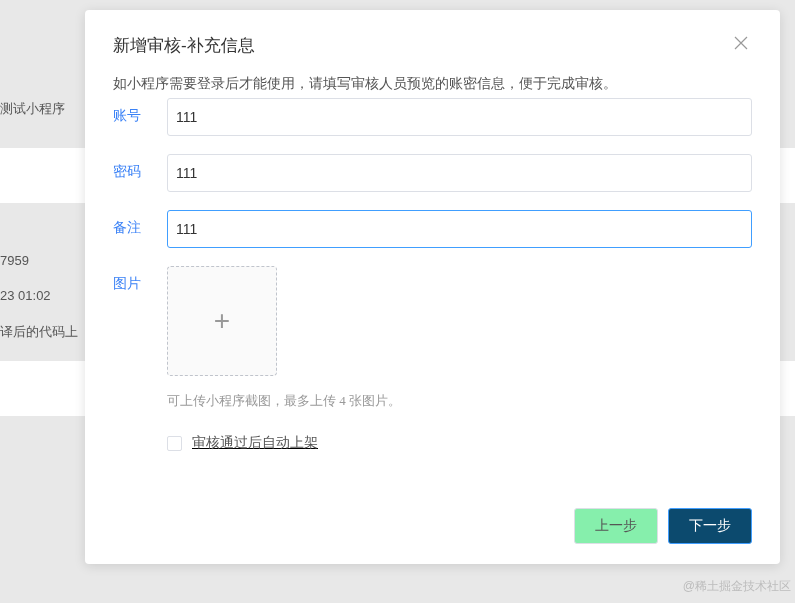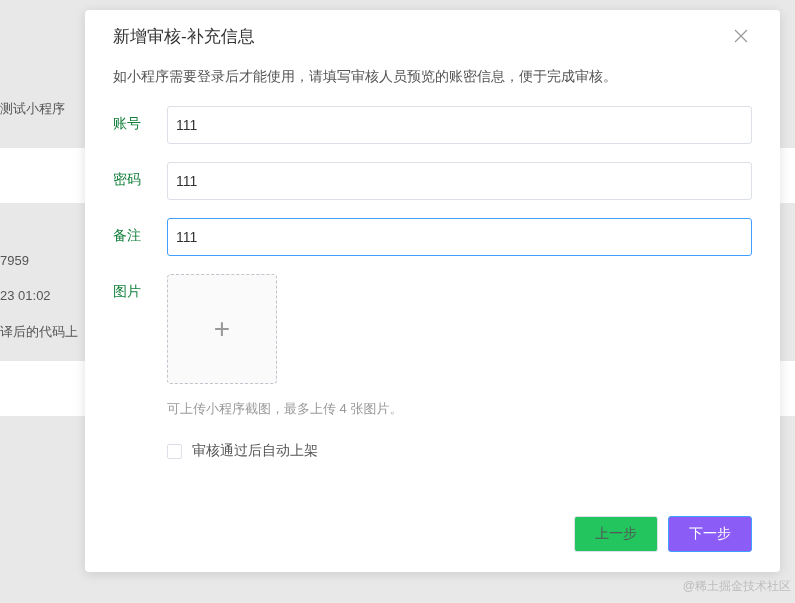--- a/index.html
+++ b/index.html
@@ -39,52 +39,52 @@
       left: 85px;
       width: 695px;
       background: #fff;
       border-radius: 4px;
       box-shadow: 0 2px 12px rgba(0,0,0,0.12);
       padding: 0;
     }
     .modal-header {
       display: flex;
       justify-content: space-between;
-      align-items: flex-start;
-      padding: 15px 28px 18px 28px;
+      align-items: flex-end;
+      padding: 22px 28px 18px 28px;
     }
     .modal-title {
       font-size: 17px;
       color: #333;
       font-weight: 500;
     }
     .close-btn {
       color: #999;
       cursor: pointer;
       font-size: 16px;
       line-height: 1;
       padding: 4px;
     }
     .modal-body {
       padding: 0 28px 20px 28px;
     }
     .instruction {
       font-size: 14px;
       color: #555;
-      margin-bottom: 20px;
+      margin-bottom: 5px;
     }
     .form-row {
       display: flex;
       align-items: flex-start;
       margin-bottom: 18px;
     }
     .form-label {
       width: 54px;
       font-size: 14px;
-      color: #15803d;
+      color: #3b82f6;
       padding-top: 9px;
       flex-shrink: 0;
     }
     .form-input {
       flex: 1;
       height: 38px;
       border: 1px solid #dcdfe6;
       border-radius: 3px;
       padding: 0 8px;
       font-size: 14px;
@@ -111,26 +111,28 @@
     .plus-icon {
       font-size: 28px;
       color: #999;
       font-weight: 300;
     }
     .upload-hint {
       margin-top: 14px;
       font-size: 13px;
       color: #999;
       line-height: 1.7;
+      font-family: Liberation Serif, serif;
     }
     .checkbox-row {
       display: flex;
       align-items: center;
       margin-top: 22px;
       margin-left: 0px;
+      text-decoration: underline;
     }
     .checkbox-box {
       width: 15px;
       height: 15px;
       border: 1px solid #dcdfe6;
       border-radius: 2px;
       margin-right: 10px;
       cursor: pointer;
     }
     .checkbox-label {
@@ -144,26 +146,26 @@
       padding: 18px 28px 20px 28px;
     }
     .btn {
       padding: 8px 20px;
       font-size: 14px;
       border-radius: 3px;
       cursor: pointer;
       border: 1px solid transparent;
     }
     .btn-default {
-      background: #22c55e;
+      background: #86efac;
       border-color: #dcdfe6;
       color: #555;
     }
     .btn-primary {
-      background: #8b5cf6;
+      background: #0c4a6e;
       color: #fff;
       border-color: #409eff;
     }
     .watermark {
       position: absolute;
       bottom: 8px;
       right: 4px;
       font-size: 12px;
       color: #aaa;
       opacity: 0.7;

